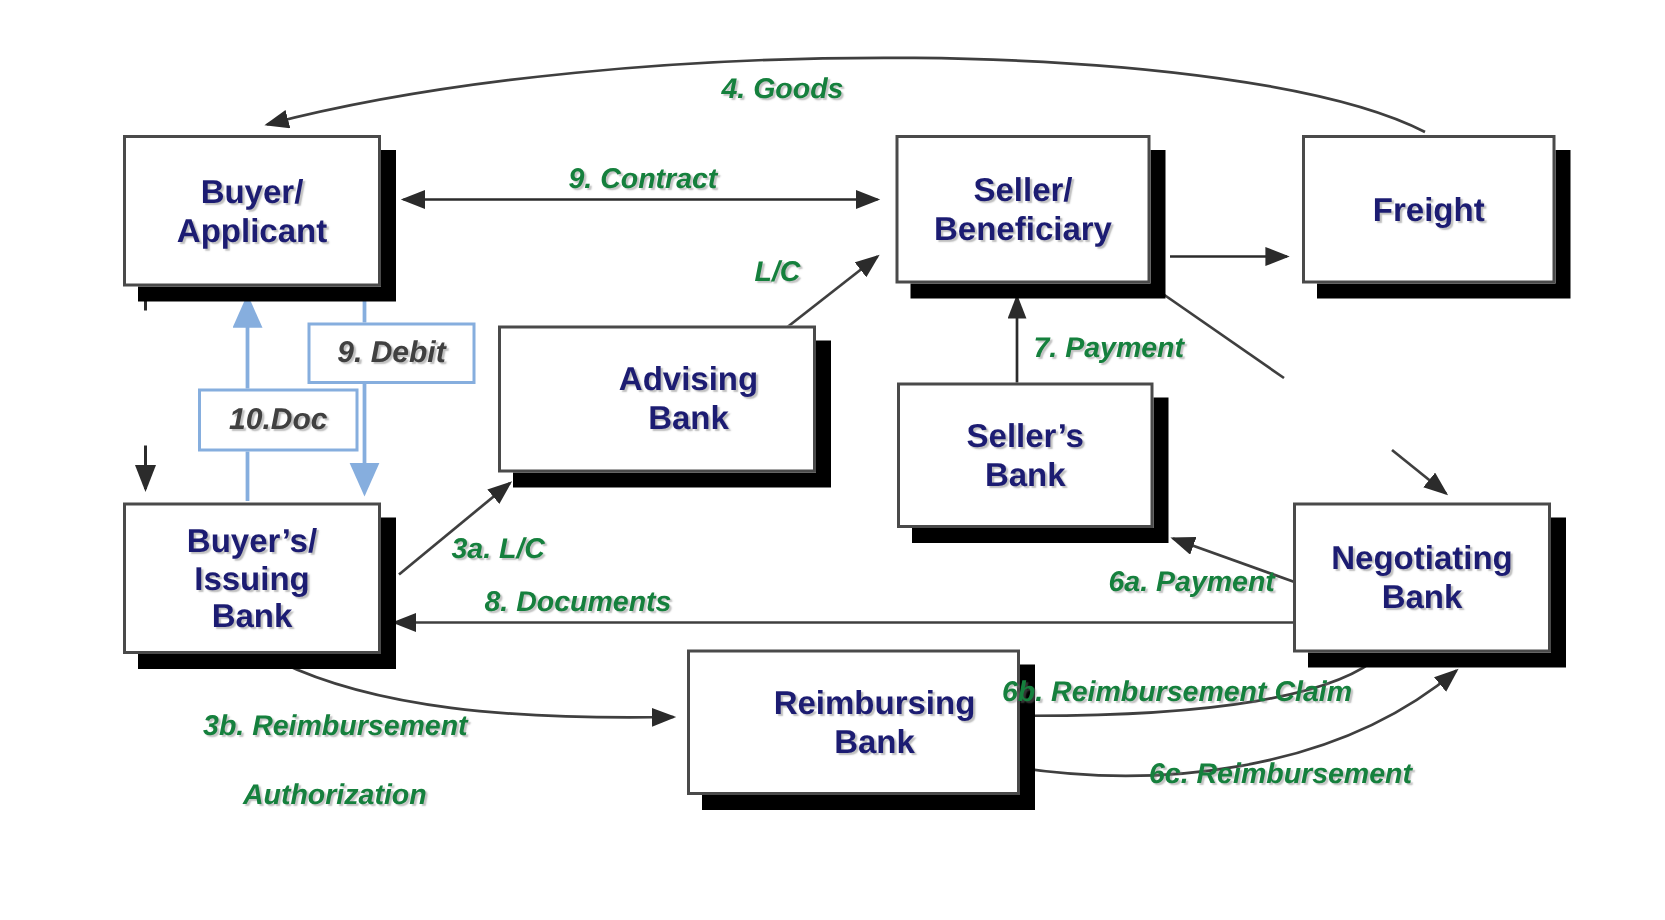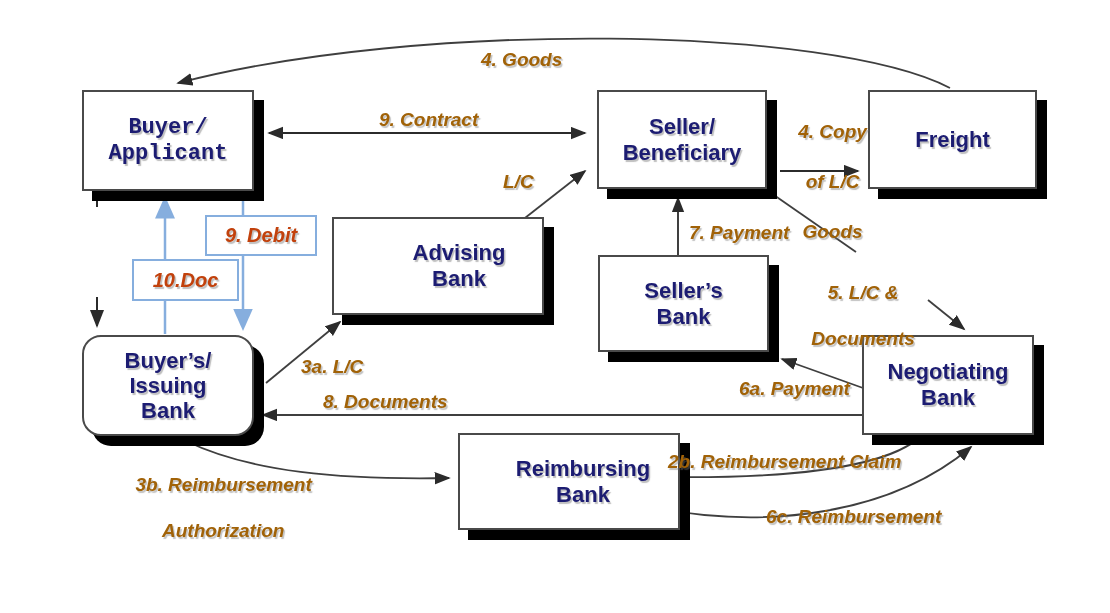--- a/index.html
+++ b/index.html
@@ -15,25 +15,25 @@
   }
   .node span{
     display:block;color:#1c1c72;font-weight:bold;font-size:22px;line-height:26px;
     text-shadow:1.5px 1.5px 1px rgba(110,110,110,0.45);
   }
   .callout{
     position:absolute;z-index:3;background:#ffffff;border:2px solid #86aede;
     display:flex;align-items:center;justify-content:center;
   }
   .callout span{
-    color:#c2410c;font-weight:bold;font-style:italic;font-size:20px;
+    color:#404040;font-weight:bold;font-style:italic;font-size:20px;
     text-shadow:1.5px 1.5px 1px rgba(110,110,110,0.45);
   }
   .lbl{
-    position:absolute;z-index:4;color:#a16207;font-weight:bold;font-style:italic;
+    position:absolute;z-index:4;color:#15803d;font-weight:bold;font-style:italic;
     font-size:19px;line-height:23px;white-space:pre;
     text-shadow:1.5px 1.5px 1px rgba(120,120,120,0.45);
   }
   .lbl.center{text-align:center;}
 </style>
 </head>
 <body>
 
 <div class="stage">
 
@@ -73,21 +73,21 @@
 
     <path d="M 862 415 L 263 415" fill="none" stroke="#3f3f3f" stroke-width="1.8" marker-end="url(#ah)"></path>
 
     <path d="M 186 441 C 250 472 340 480 449 478" fill="none" stroke="#3f3f3f" stroke-width="1.8" marker-end="url(#ah)"></path>
 
     <path d="M 921 436 C 893 463 812 479 664 477" fill="none" stroke="#3f3f3f" stroke-width="1.8" marker-end="url(#ah)"></path>
 
     <path d="M 651 507 C 770 531 893 513 971 447" fill="none" stroke="#3f3f3f" stroke-width="1.8" marker-end="url(#ah)"></path>
   </svg>
 
-  <div class="node" style="left:82px;top:90px;width:168px;height:97px;font-family:Liberation Mono, monospace;">
+  <div class="node" style="left:82px;top:90px;width:168px;height:97px;">
     <span>Buyer/</span>
     <span>Applicant</span>
   </div>
 
   <div class="node" style="left:597px;top:90px;width:166px;height:95px;">
     <span>Seller/</span>
     <span>Beneficiary</span>
   </div>
 
   <div class="node" style="left:868px;top:90px;width:165px;height:95px;">
@@ -97,21 +97,21 @@
   <div class="node" style="left:332px;top:217px;width:166px;height:94px;padding-left:42px;">
     <span>Advising</span>
     <span>Bank</span>
   </div>
 
   <div class="node" style="left:598px;top:255px;width:167px;height:93px;">
     <span>Seller’s</span>
     <span>Bank</span>
   </div>
 
-  <div class="node" style="left:82px;top:335px;width:168px;height:97px;border-radius:19px;">
+  <div class="node" style="left:82px;top:335px;width:168px;height:97px;">
     <span style="line-height:25px;">Buyer’s/</span>
     <span style="line-height:25px;">Issuing</span>
     <span style="line-height:25px;">Bank</span>
   </div>
 
   <div class="node" style="left:862px;top:335px;width:168px;height:96px;justify-content:center;">
     <span>Negotiating</span>
     <span>Bank</span>
   </div>
 
@@ -126,42 +126,33 @@
   <div class="callout" style="left:132px;top:259px;width:103px;height:38px;">
     <span>10.Doc</span>
   </div>
 
   <div class="lbl" style="left:481px;top:48px;">4. Goods</div>
 
   <div class="lbl" style="left:379px;top:108px;">9. Contract</div>
 
   <div class="lbl" style="left:503px;top:170px;">L/C</div>
 
-  <div class="lbl center" style="left:772px;top:94px;width:100px;line-height:25px;">
-    <span>4. Copy</span><br>
-    <span>of L/C</span><br>
-    <span>Goods</span>
-  </div>
 
 
   <div class="lbl" style="left:689px;top:221px;">7. Payment</div>
 
-  <div class="lbl center" style="left:780px;top:258px;width:145px;">
-    <span>5. L/C &amp;</span><br>
-    <span>Documents</span>
-  </div>
 
   <div class="lbl" style="left:301px;top:355px;">3a. L/C</div>
 
   <div class="lbl" style="left:739px;top:377px;">6a. Payment</div>
 
   <div class="lbl" style="left:323px;top:390px;">8. Documents</div>
 
   <div class="lbl center" style="left:98px;top:450px;width:230px;">
     <span>3b. Reimbursement</span><br>
     <span>Authorization</span>
   </div>
 
-  <div class="lbl" style="left:668px;top:450px;">2b. Reimbursement Claim</div>
+  <div class="lbl" style="left:668px;top:450px;">6b. Reimbursement Claim</div>
 
   <div class="lbl" style="left:766px;top:505px;">6c. Reimbursement</div>
 
 </div>
 
 </body></html>

